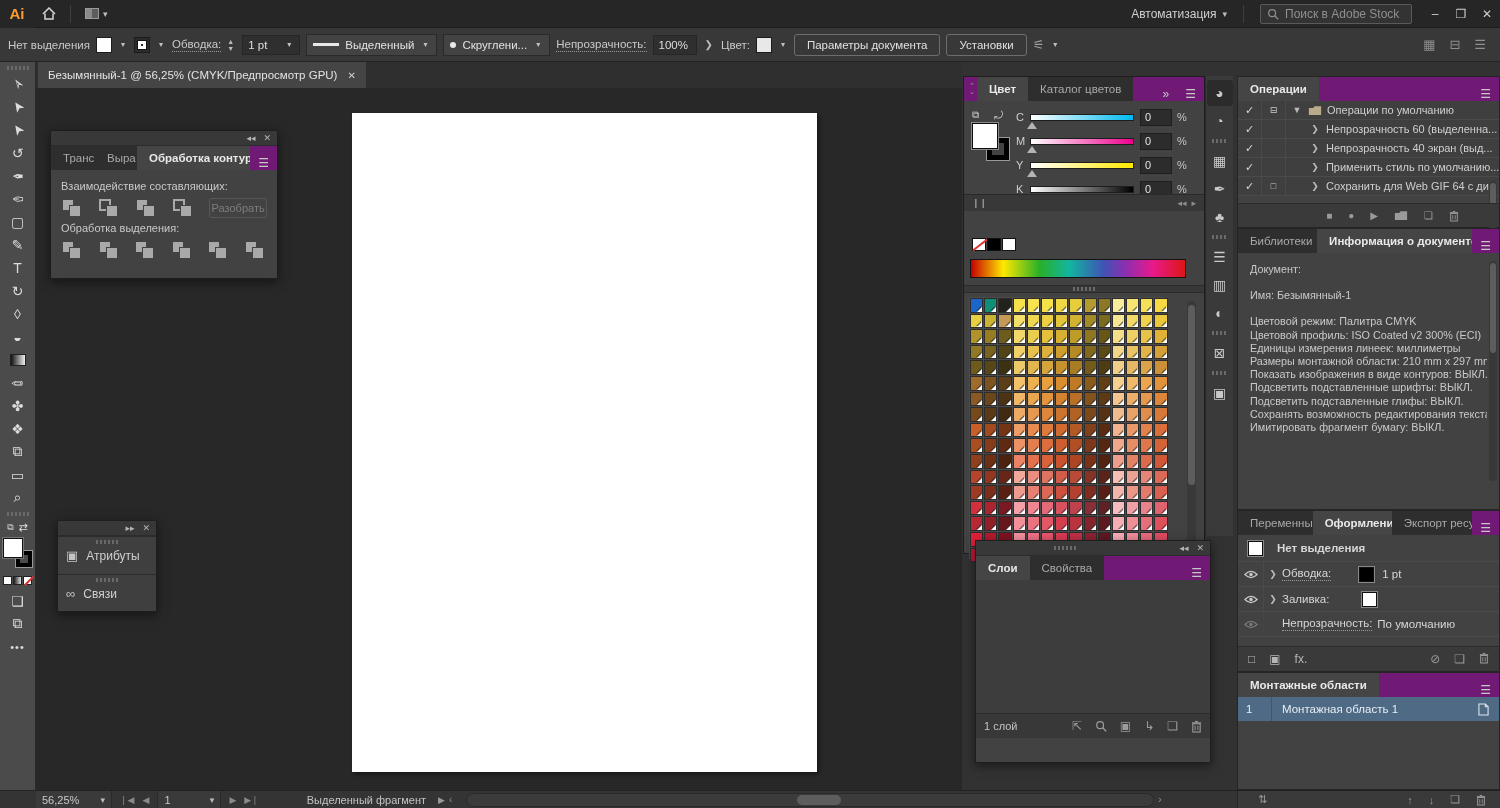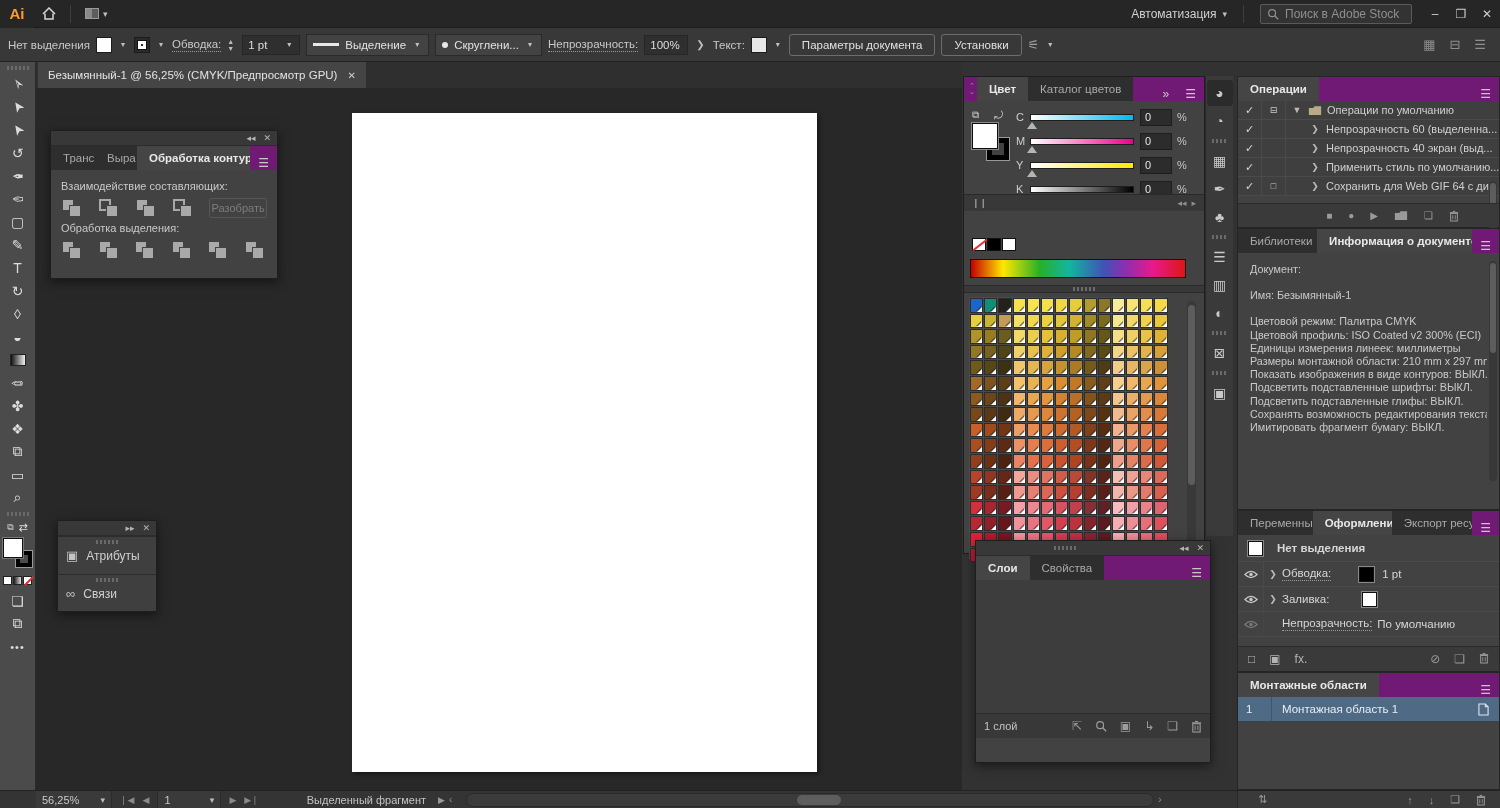--- a/index.html
+++ b/index.html
@@ -271,32 +271,32 @@
     <span class="stepper" data-name="stroke-stepper">
         <span>▲</span>
         <span>▼</span>
       </span>
     <span class="cb-box" style="width:58px;justify-content:space-between" data-name="stroke-weight-field">
         <span>1 pt</span>
         <span class="dd-chev">▾</span>
       </span>
     <span class="cb-dd" data-name="width-profile-dropdown">
         <span class="stroke-line" data-name="uniform-profile-icon"></span>
-        <span>Выделение</span>
+        <span>Выделенный</span>
         <span class="dd-chev" data-name="chevron-down-icon">▾</span>
       </span>
     <span class="cb-dd" data-name="brush-definition-dropdown">
         <span class="brush-dot" data-name="basic-brush-icon"></span>
         <span>Скруглени...</span>
         <span class="dd-chev" data-name="chevron-down-icon">▾</span>
       </span>
     <span class="cb-label dotted" data-name="opacity-label">Непрозрачность:</span>
     <span class="cb-box" style="width:44px" data-name="opacity-field">100%</span>
     <span class="cb-arrow" data-name="chevron-right-icon">❯</span>
-    <span class="cb-label" data-name="style-label">Текст:</span>
+    <span class="cb-label" data-name="style-label">Цвет:</span>
     <span class="swatch-sm" style="background:#e8e8e8" data-name="style-swatch"></span>
       <span class="dd-chev" data-name="chevron-down-icon">▾</span>
     <span class="cb-btn" data-name="document-setup-button">Параметры документа</span>
     <span class="cb-btn" data-name="preferences-button">Установки</span>
     <span style="color:#9f9f9f;font-size:13px" data-name="align-glyphs-icon">⚟</span>
     <span class="dd-chev" data-name="chevron-down-icon">▾</span>
     <div id="cb-right" data-name="controlbar-right-icons">
       <span data-name="arrange-documents-icon">▦</span>
       <span data-name="document-layout-icon">⊟</span>
       <span data-name="panel-menu-icon">☰</span>

